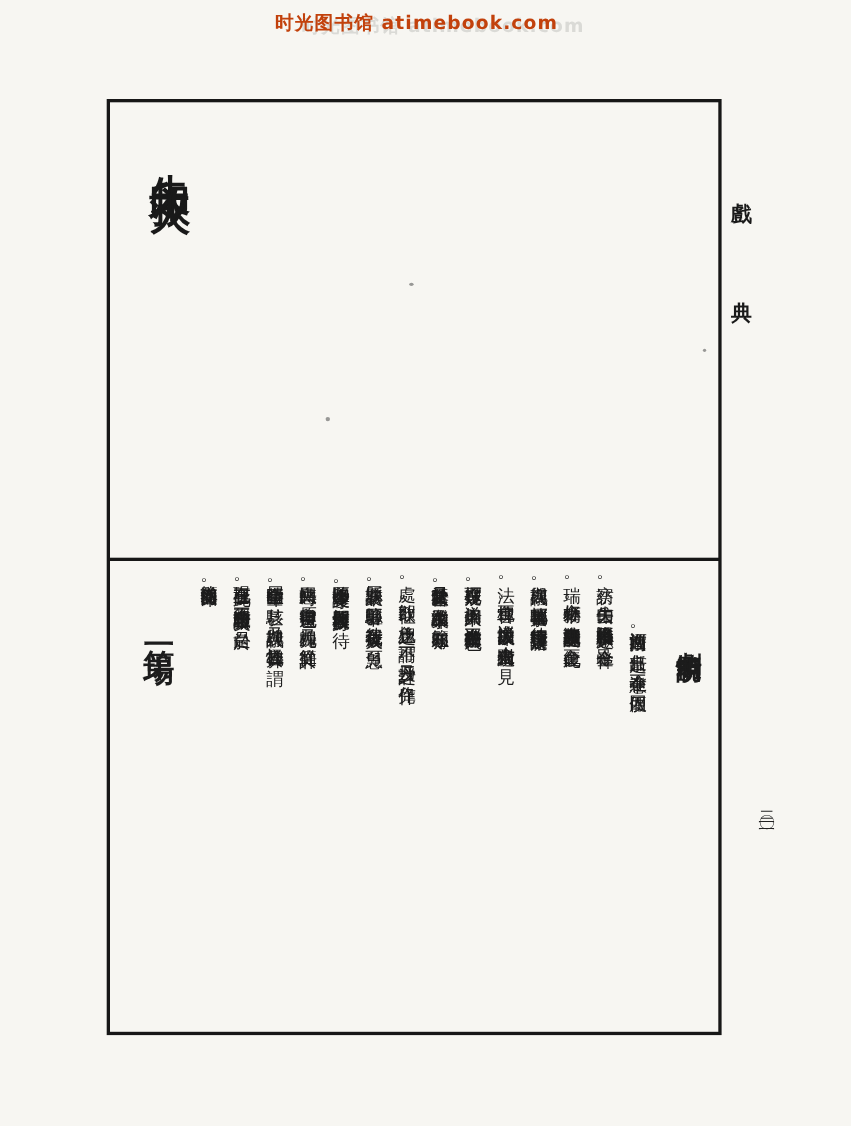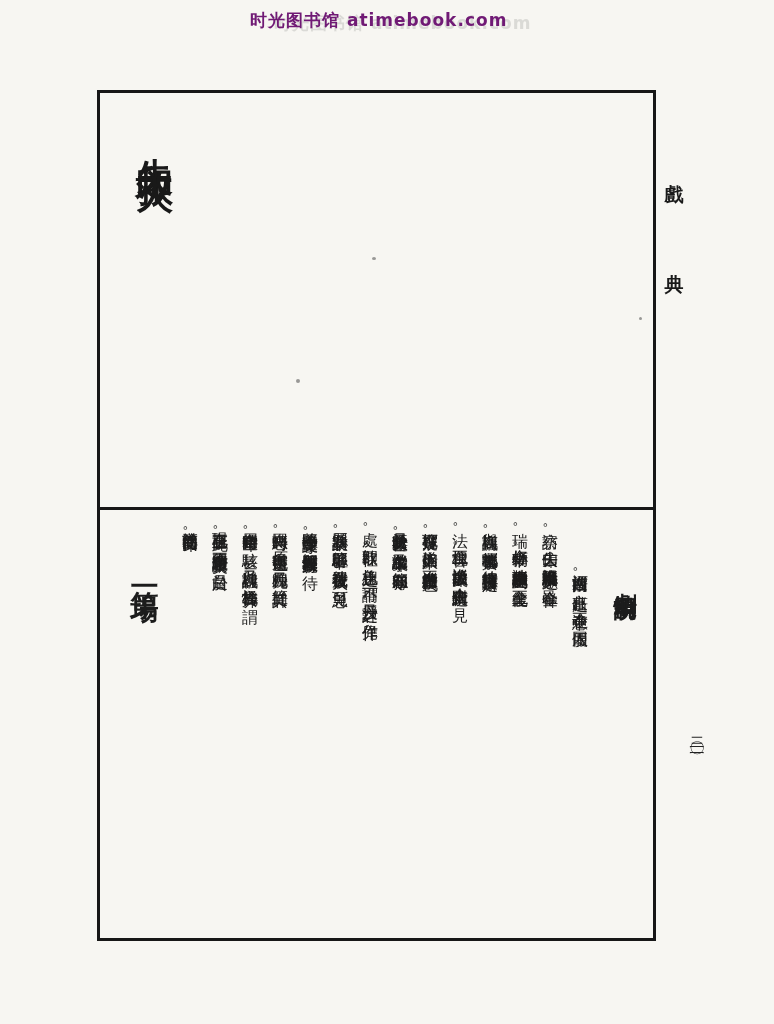--- a/index.html
+++ b/index.html
@@ -8,21 +8,21 @@
     background:#f7f6f2;
     font-family:"DejaVu Serif","Liberation Serif",serif;
     color:#1b1b1b;
   }
   .page{position:absolute;inset:0;}
 
   
   .watermark{
     position:absolute;top:9px;left:250px;width:330px;
     font-family:"DejaVu Sans","Liberation Sans",sans-serif;
-    font-size:17px;color:#701a75;letter-spacing:1px;white-space:nowrap;
+    font-size:17px;color:#c2410c;letter-spacing:1px;white-space:nowrap;
     text-shadow:24px 3px 0 rgba(195,194,192,.55);
     font-weight:600;
   }
 
   
   .frame{
     position:absolute;left:97px;top:90px;width:553px;height:845px;
     border:3px solid #171717;
     box-sizing:content-box;
   }

